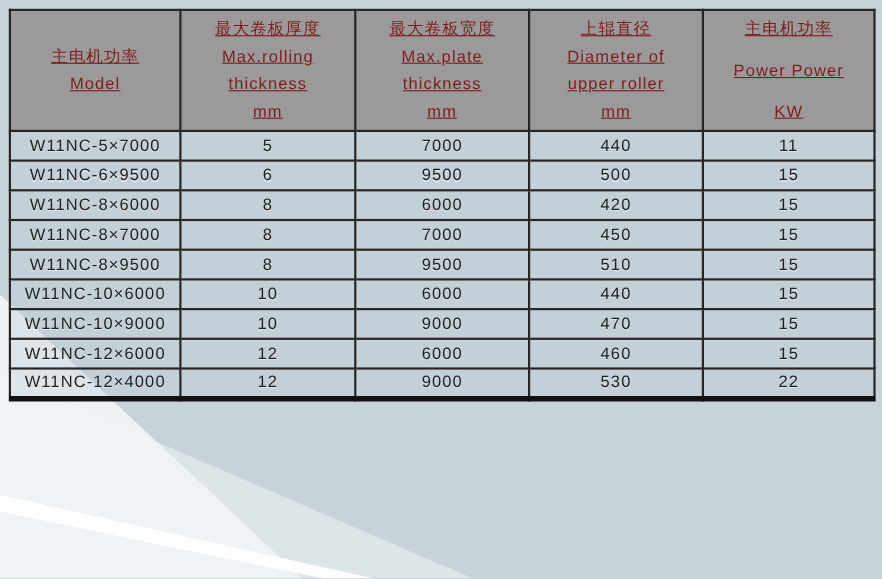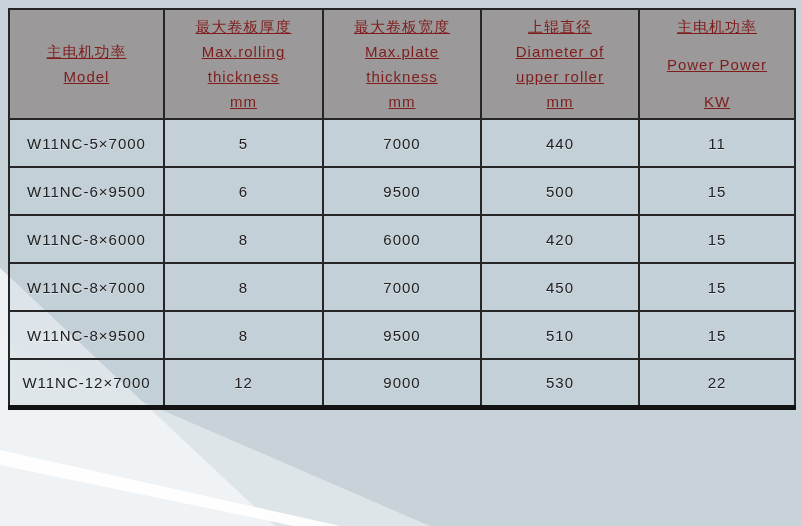--- a/index.html
+++ b/index.html
@@ -47,21 +47,21 @@
     justify-content: center;
     height: 100%;
   }
   .th-lines.spread { justify-content: space-between; }
   .th-line {
     font-size: 15px;
     line-height: 25px;
     letter-spacing: 1px;
     white-space: nowrap;
   }
-  tbody tr { height: 48px; }
+  tbody tr { height: 27px; }
   tbody td {
     background: rgba(193, 205, 214, 0.35);
     font-size: 15px;
     color: #202020;
     letter-spacing: 1px;
     text-shadow: 0 1px 0 rgba(255,255,255,0.45);
   }
 </style>
 </head>
 <body>
@@ -152,21 +152,42 @@
           <td>15</td>
         </tr>
         <tr>
           <td>W11NC-8×9500</td>
           <td>8</td>
           <td>9500</td>
           <td>510</td>
           <td>15</td>
         </tr>
         <tr>
-          <td>W11NC-12×7000</td>
+          <td>W11NC-10×6000</td>
+          <td>10</td>
+          <td>6000</td>
+          <td>440</td>
+          <td>15</td>
+        </tr>
+        <tr>
+          <td>W11NC-10×9000</td>
+          <td>10</td>
+          <td>9000</td>
+          <td>470</td>
+          <td>15</td>
+        </tr>
+        <tr>
+          <td>W11NC-12×6000</td>
+          <td>12</td>
+          <td>6000</td>
+          <td>460</td>
+          <td>15</td>
+        </tr>
+        <tr>
+          <td>W11NC-12×4000</td>
           <td>12</td>
           <td>9000</td>
           <td>530</td>
           <td>22</td>
         </tr>
       </tbody>
   </table>
 </div>
 
 </body></html>

